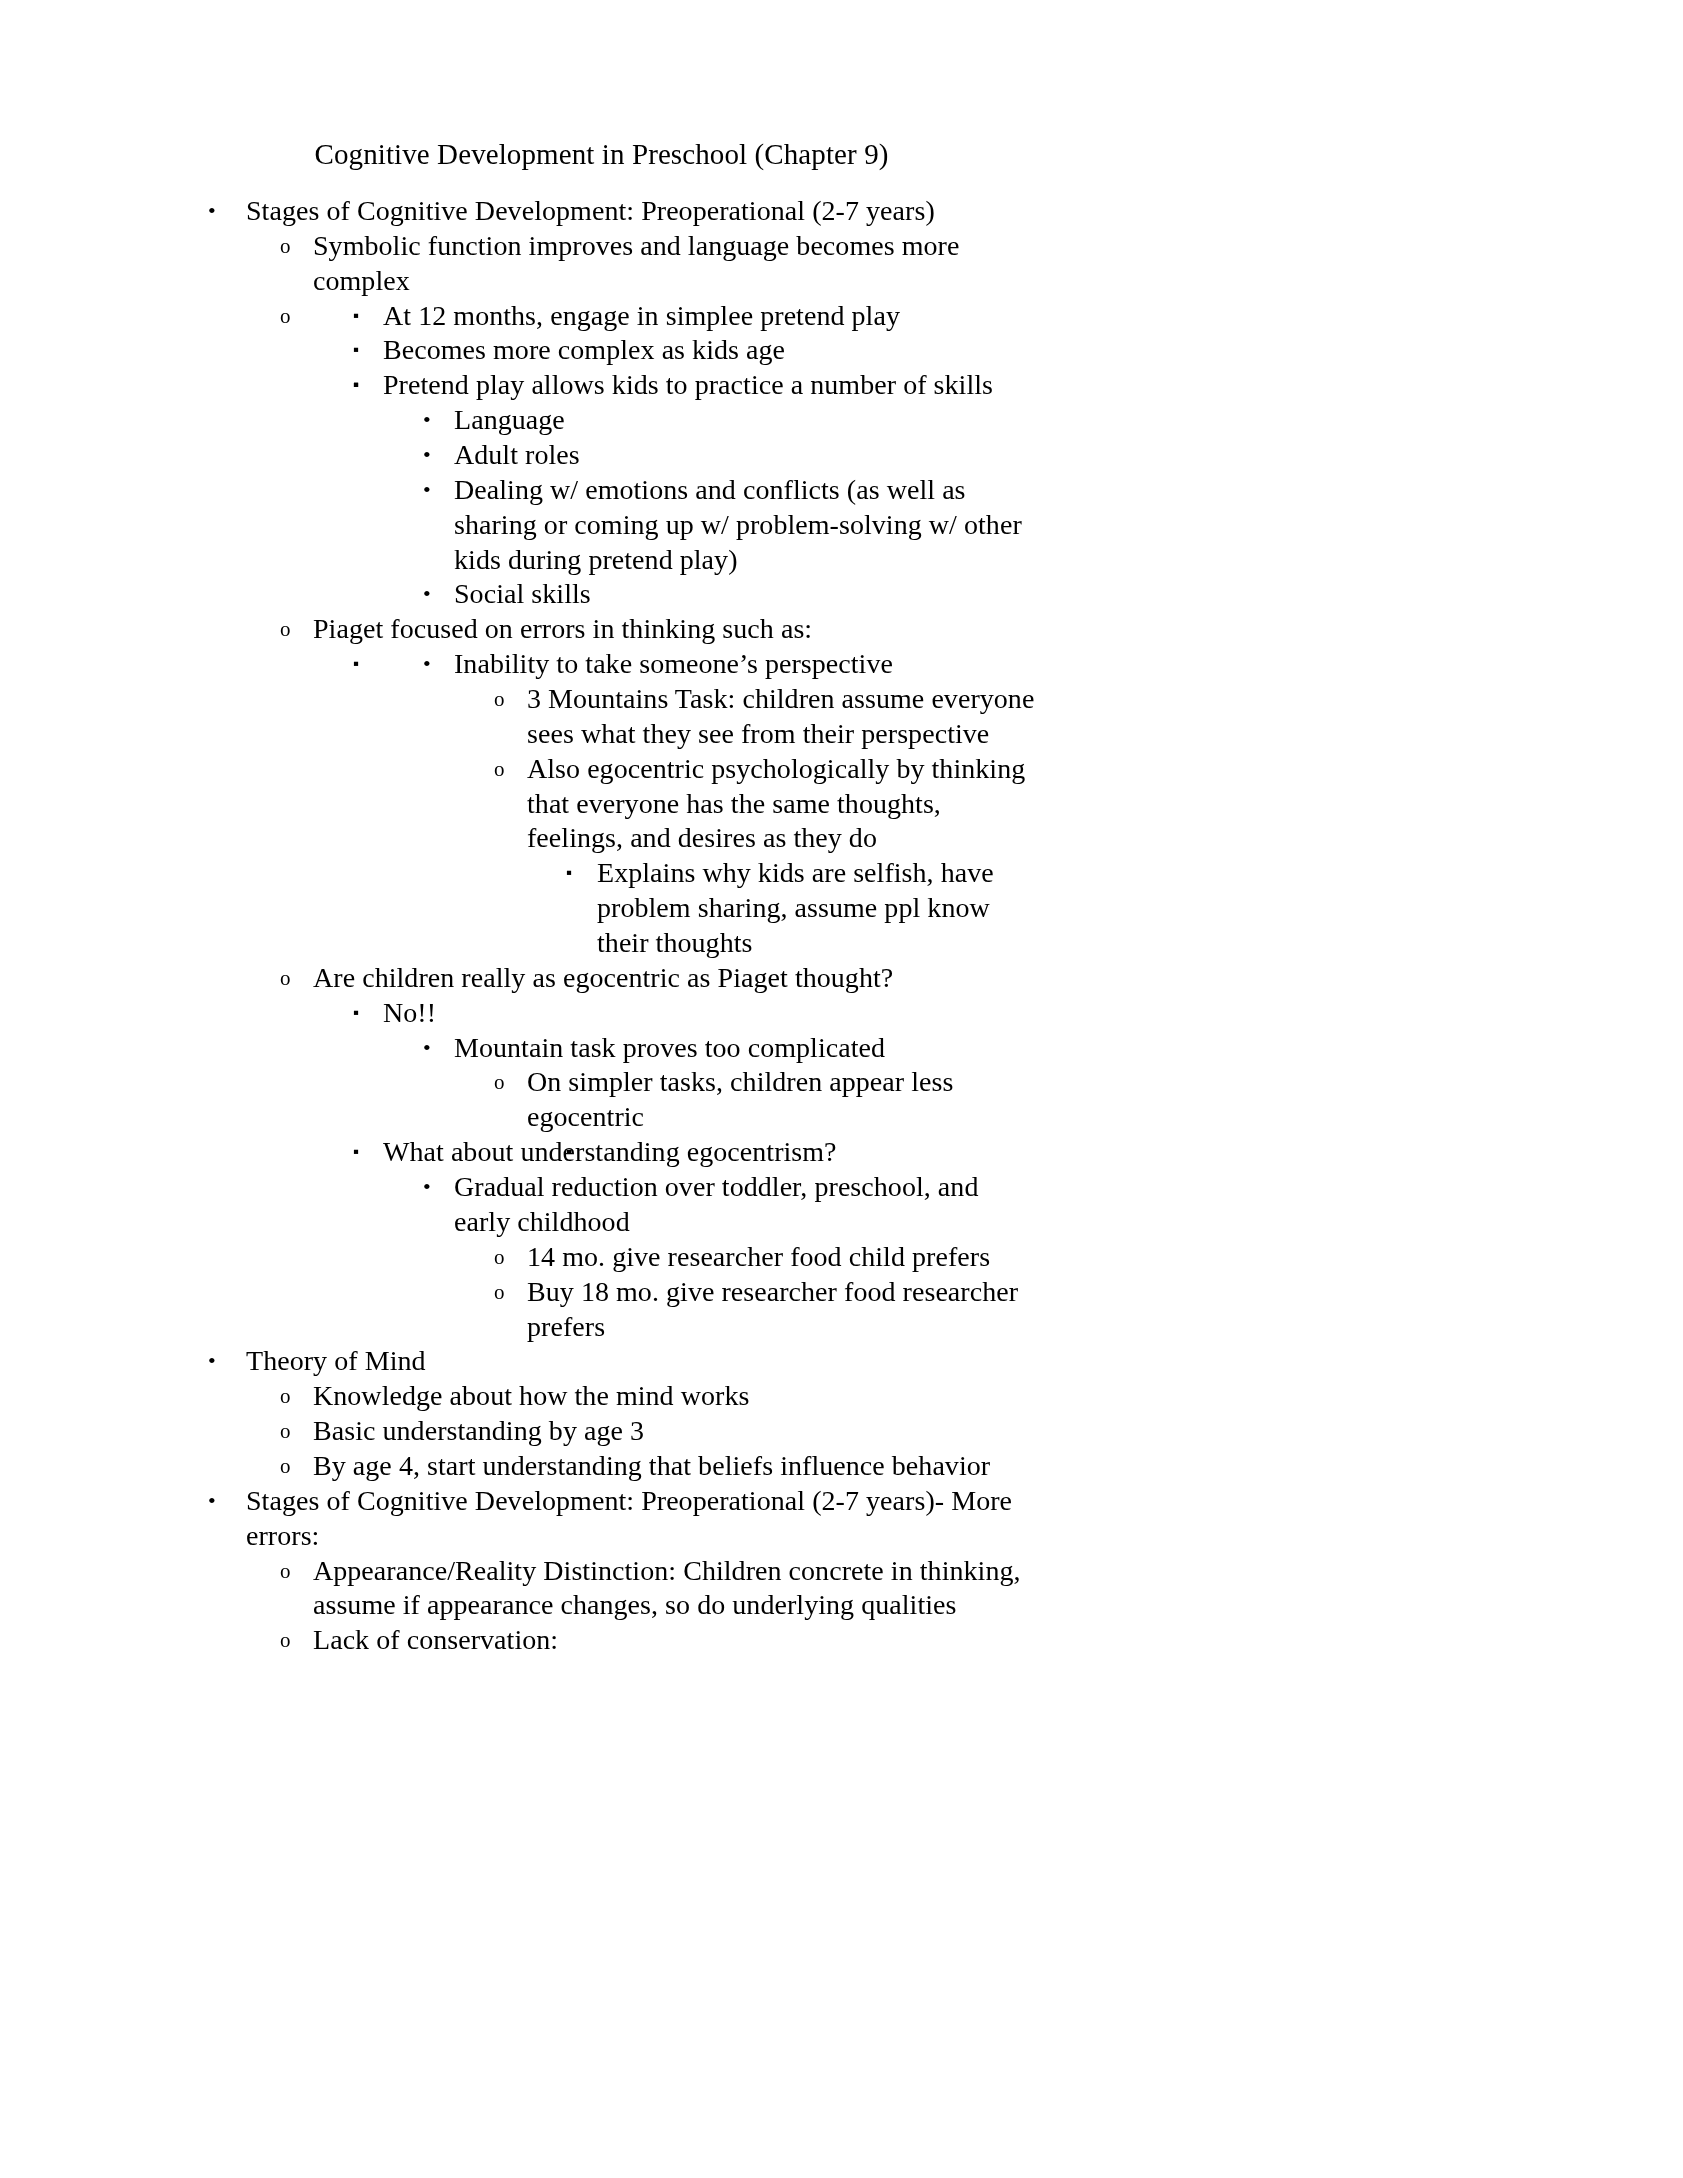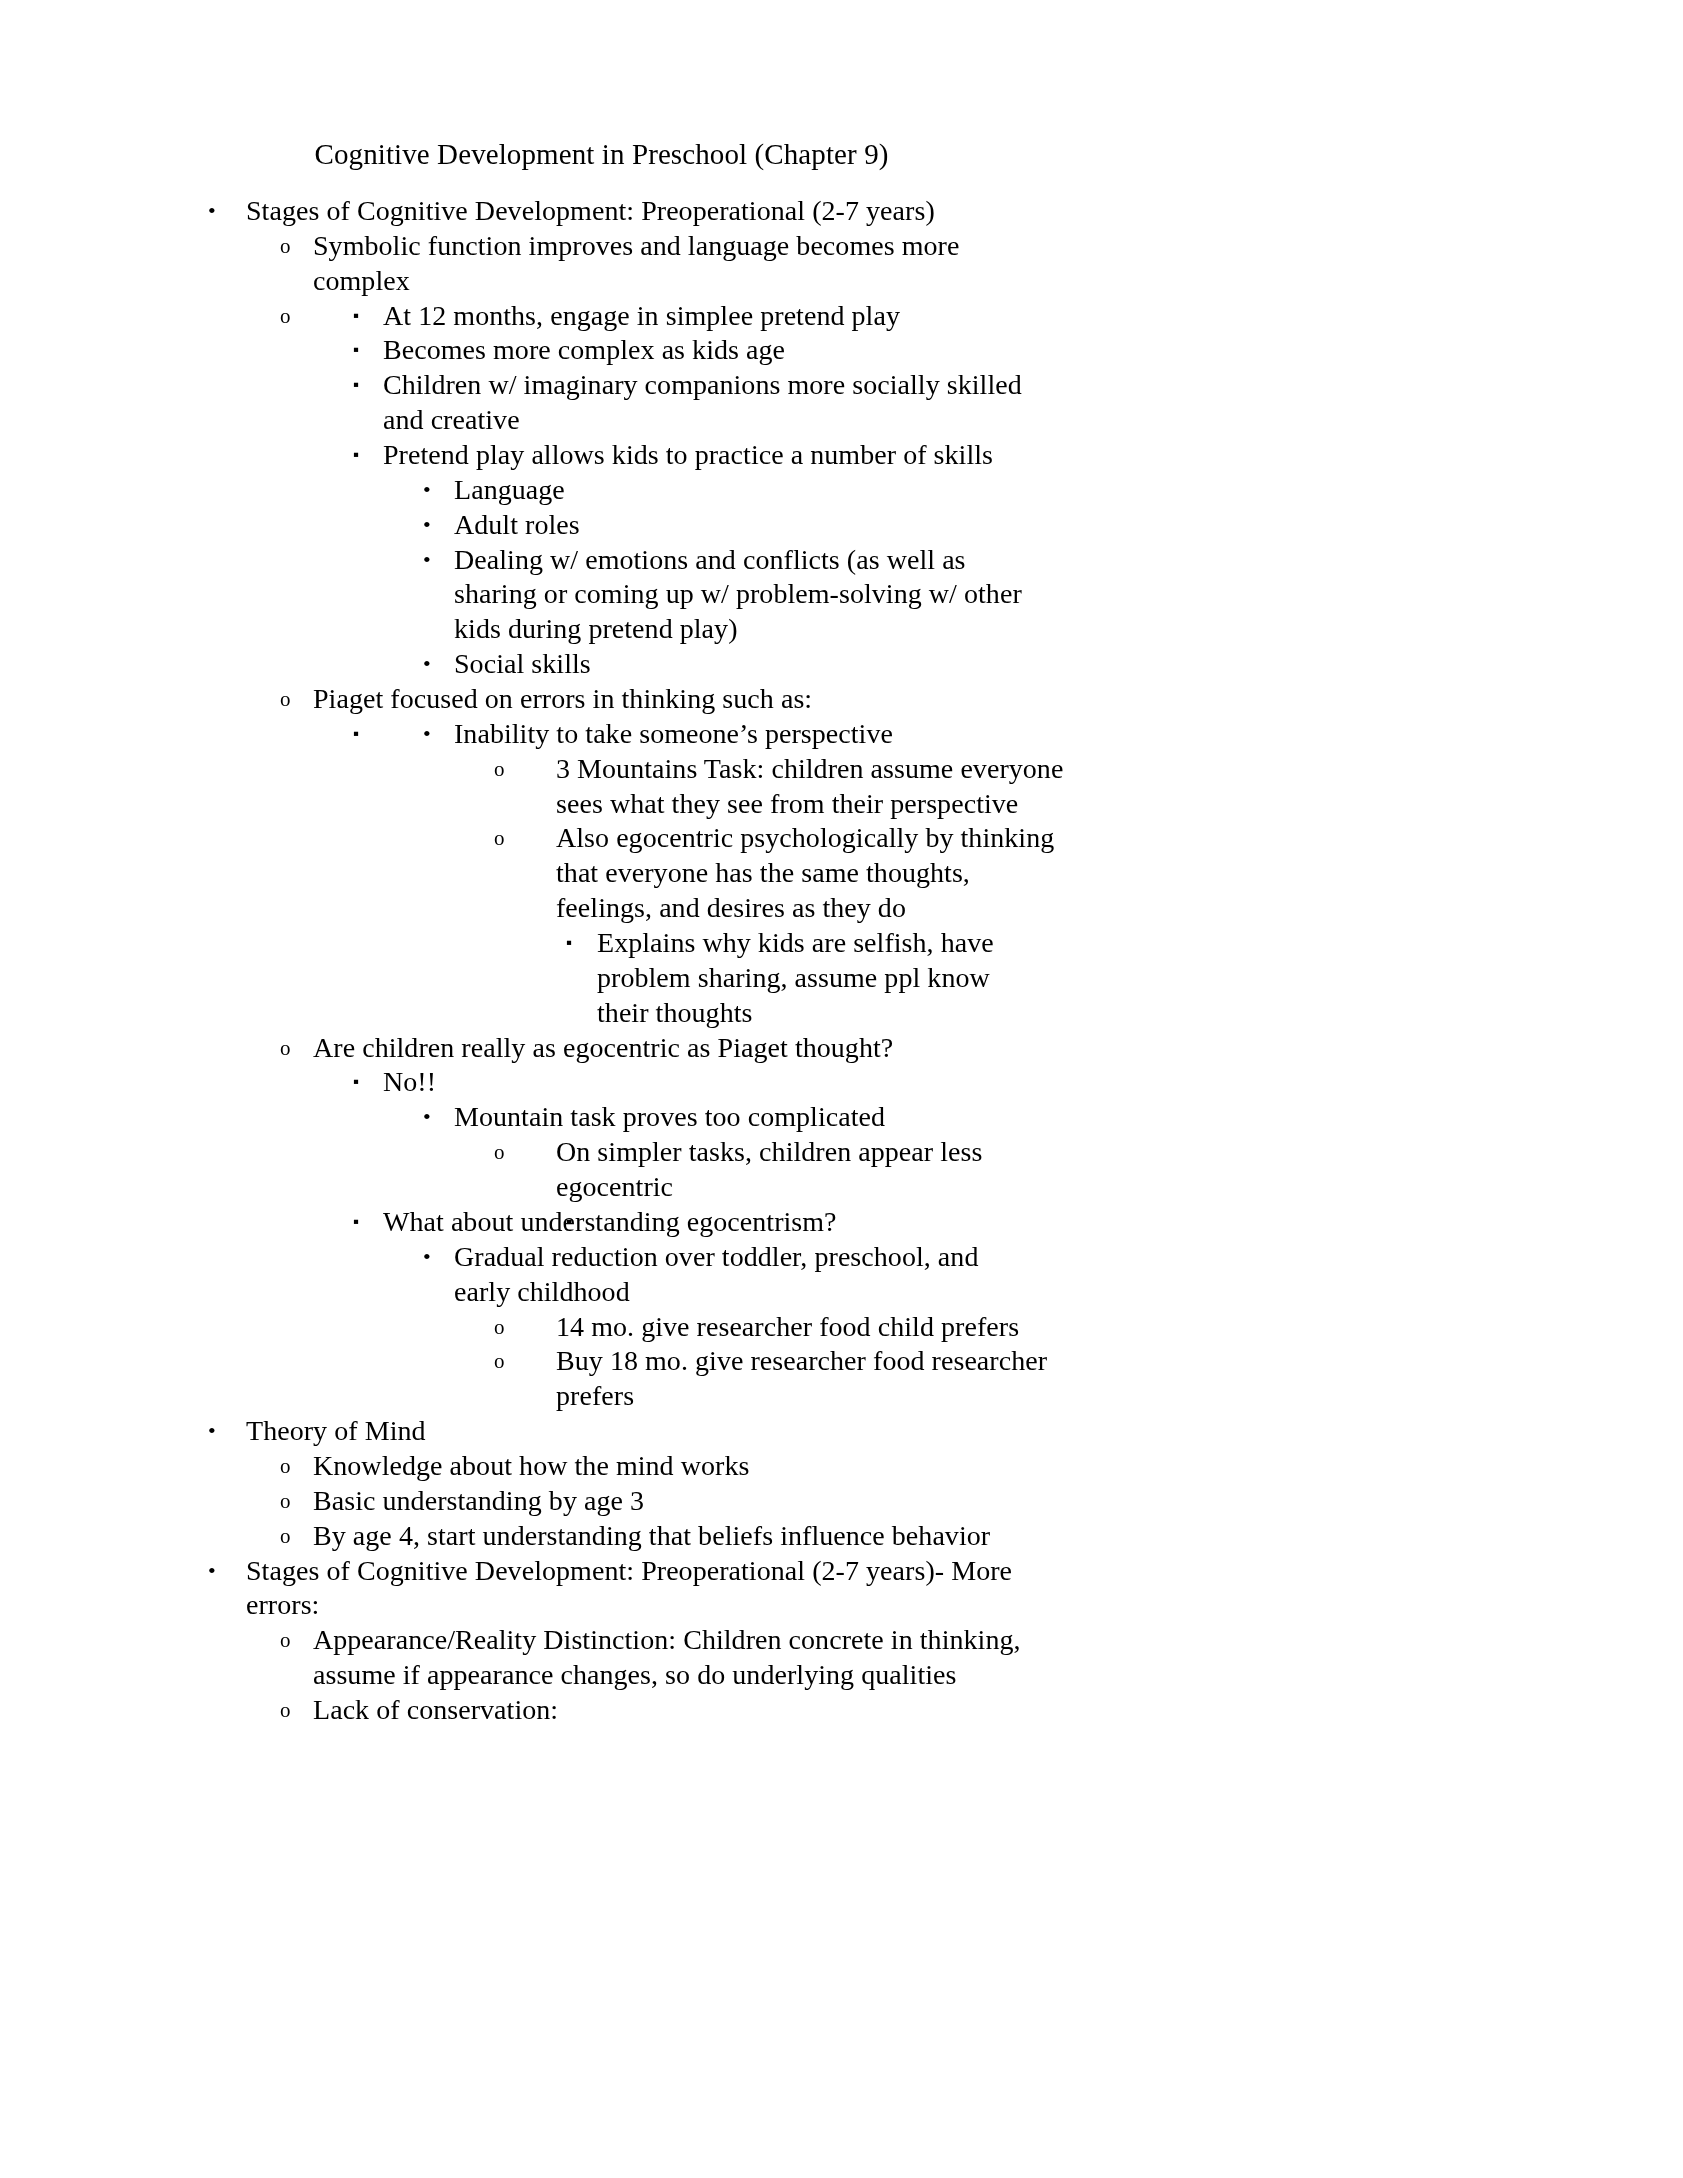--- a/index.html
+++ b/index.html
@@ -111,21 +111,21 @@
   .lvl5 > .marker { left: 494px; }
 
   .lvl6 { padding-left: 597px; }
   .lvl6 > .marker { left: 566px; }
 
   
   .lvl1 > .txt { max-width: 792px; }
   .lvl2 > .txt { max-width: 723px; }
   .lvl3 > .txt { max-width: 655px; }
   .lvl4 > .txt { max-width: 584px; }
-  .lvl5 > .txt { max-width: 515px; margin-left: 29px; }
+  .lvl5 > .txt { max-width: 515px; }
   .lvl6 > .txt { max-width: 444px; }
 </style>
 </head>
 <body>
 
 <div class="page">
   <div class="sheet">
 
     <div class="doc-title">Cognitive Development in Preschool (Chapter 9)</div>
 
@@ -144,21 +144,20 @@
         <div class="li lvl3">
           <span class="marker square">▪</span>
           <span class="txt">At 12 months, engage in simplee pretend play</span>
         </div>
         <div class="li lvl3">
           <span class="marker square">▪</span>
           <span class="txt">Becomes more complex as kids age</span>
         </div>
         <div class="li lvl3">
           <span class="marker square">▪</span>
-          <span class="txt">Children w/ imaginary companions more socially skilled and creative</span>
         </div>
         <div class="li lvl3">
           <span class="marker square">▪</span>
           <span class="txt">Pretend play allows kids to practice a number of skills</span>
         </div>
         <div class="li lvl4">
           <span class="marker disc">•</span>
           <span class="txt">Language</span>
         </div>
         <div class="li lvl4">

